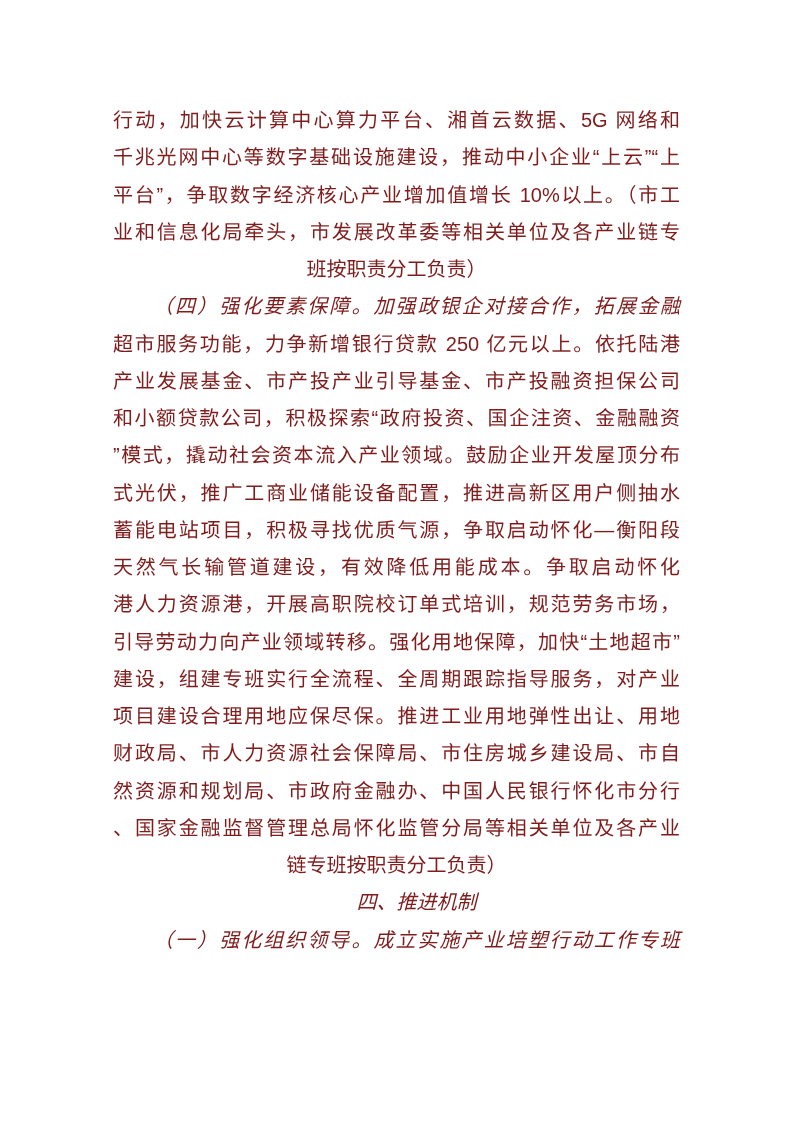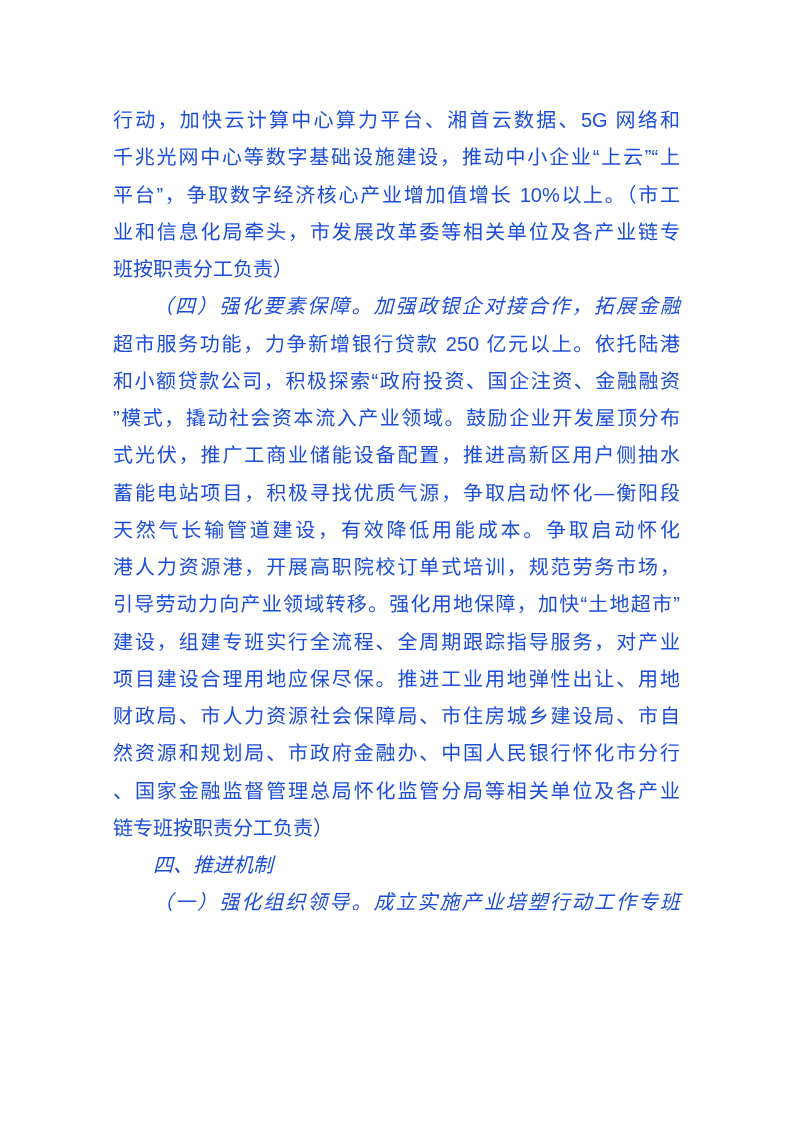--- a/index.html
+++ b/index.html
@@ -19,27 +19,27 @@
     overflow: hidden;
   }
   .text-block {
     position: absolute;
     left: 113px;
     top: 102px;
     width: 567px;
     font-family: "Liberation Sans", sans-serif;
     font-size: 20px;
     line-height: 37.26px;
-    color: #1d4ed8;
+    color: #7f1d1d;
     letter-spacing: 0;
   }
   .line {
     height: 37.26px;
     white-space: nowrap;
-    text-align: left;
+    text-align: center;
   }
   
   .j {
     text-align: justify;
     text-align-last: justify;
     text-justify: inter-character;
   }
   
   .ind {
     padding-left: 40px;
@@ -56,20 +56,21 @@
       <div class="line j">行动，加快云计算中心算力平台、湘首云数据、5G 网络和</div>
       <div class="line j">千兆光网中心等数字基础设施建设，推动中小企业“上云”“上</div>
       <div class="line j">平台”，争取数字经济核心产业增加值增长 10%以上。（市工</div>
       <div class="line j">业和信息化局牵头，市发展改革委等相关单位及各产业链专</div>
       <div class="line">班按职责分工负责）</div>
     </div>
 
     <div>
       <div class="line j ind">（四）强化要素保障。加强政银企对接合作，拓展金融</div>
       <div class="line j">超市服务功能，力争新增银行贷款 250 亿元以上。依托陆港</div>
+      <div class="line j">产业发展基金、市产投产业引导基金、市产投融资担保公司</div>
       <div class="line j">和小额贷款公司，积极探索“政府投资、国企注资、金融融资</div>
       <div class="line j">”模式，撬动社会资本流入产业领域。鼓励企业开发屋顶分布</div>
       <div class="line j">式光伏，推广工商业储能设备配置，推进高新区用户侧抽水</div>
       <div class="line j">蓄能电站项目，积极寻找优质气源，争取启动怀化—衡阳段</div>
       <div class="line j">天然气长输管道建设，有效降低用能成本。争取启动怀化</div>
       <div class="line j">港人力资源港，开展高职院校订单式培训，规范劳务市场，</div>
       <div class="line j">引导劳动力向产业领域转移。强化用地保障，加快“土地超市”</div>
       <div class="line j">建设，组建专班实行全流程、全周期跟踪指导服务，对产业</div>
       <div class="line j">项目建设合理用地应保尽保。推进工业用地弹性出让、用地</div>
       <div class="line j">财政局、市人力资源社会保障局、市住房城乡建设局、市自</div>

